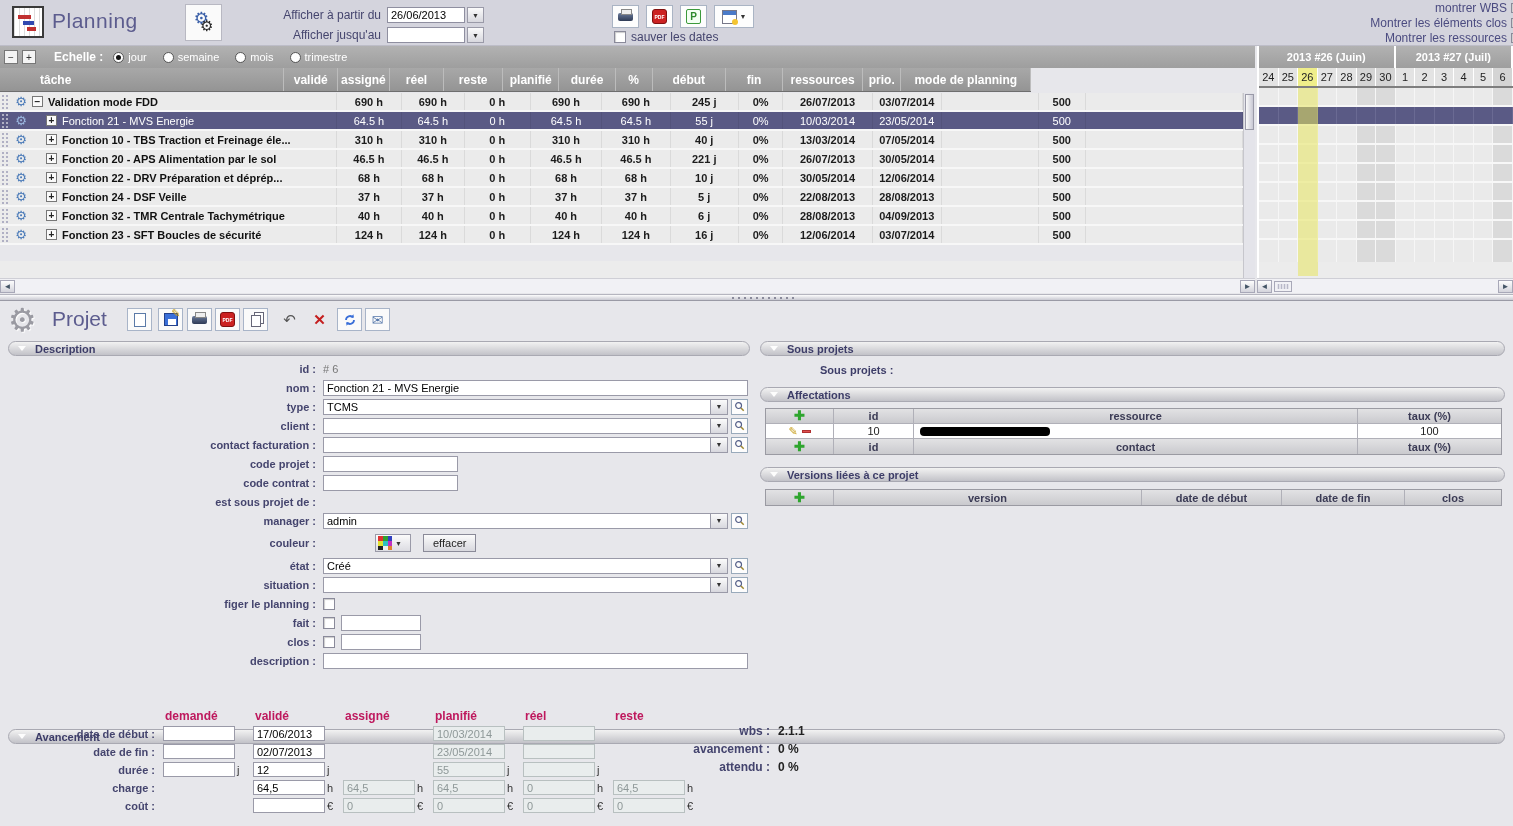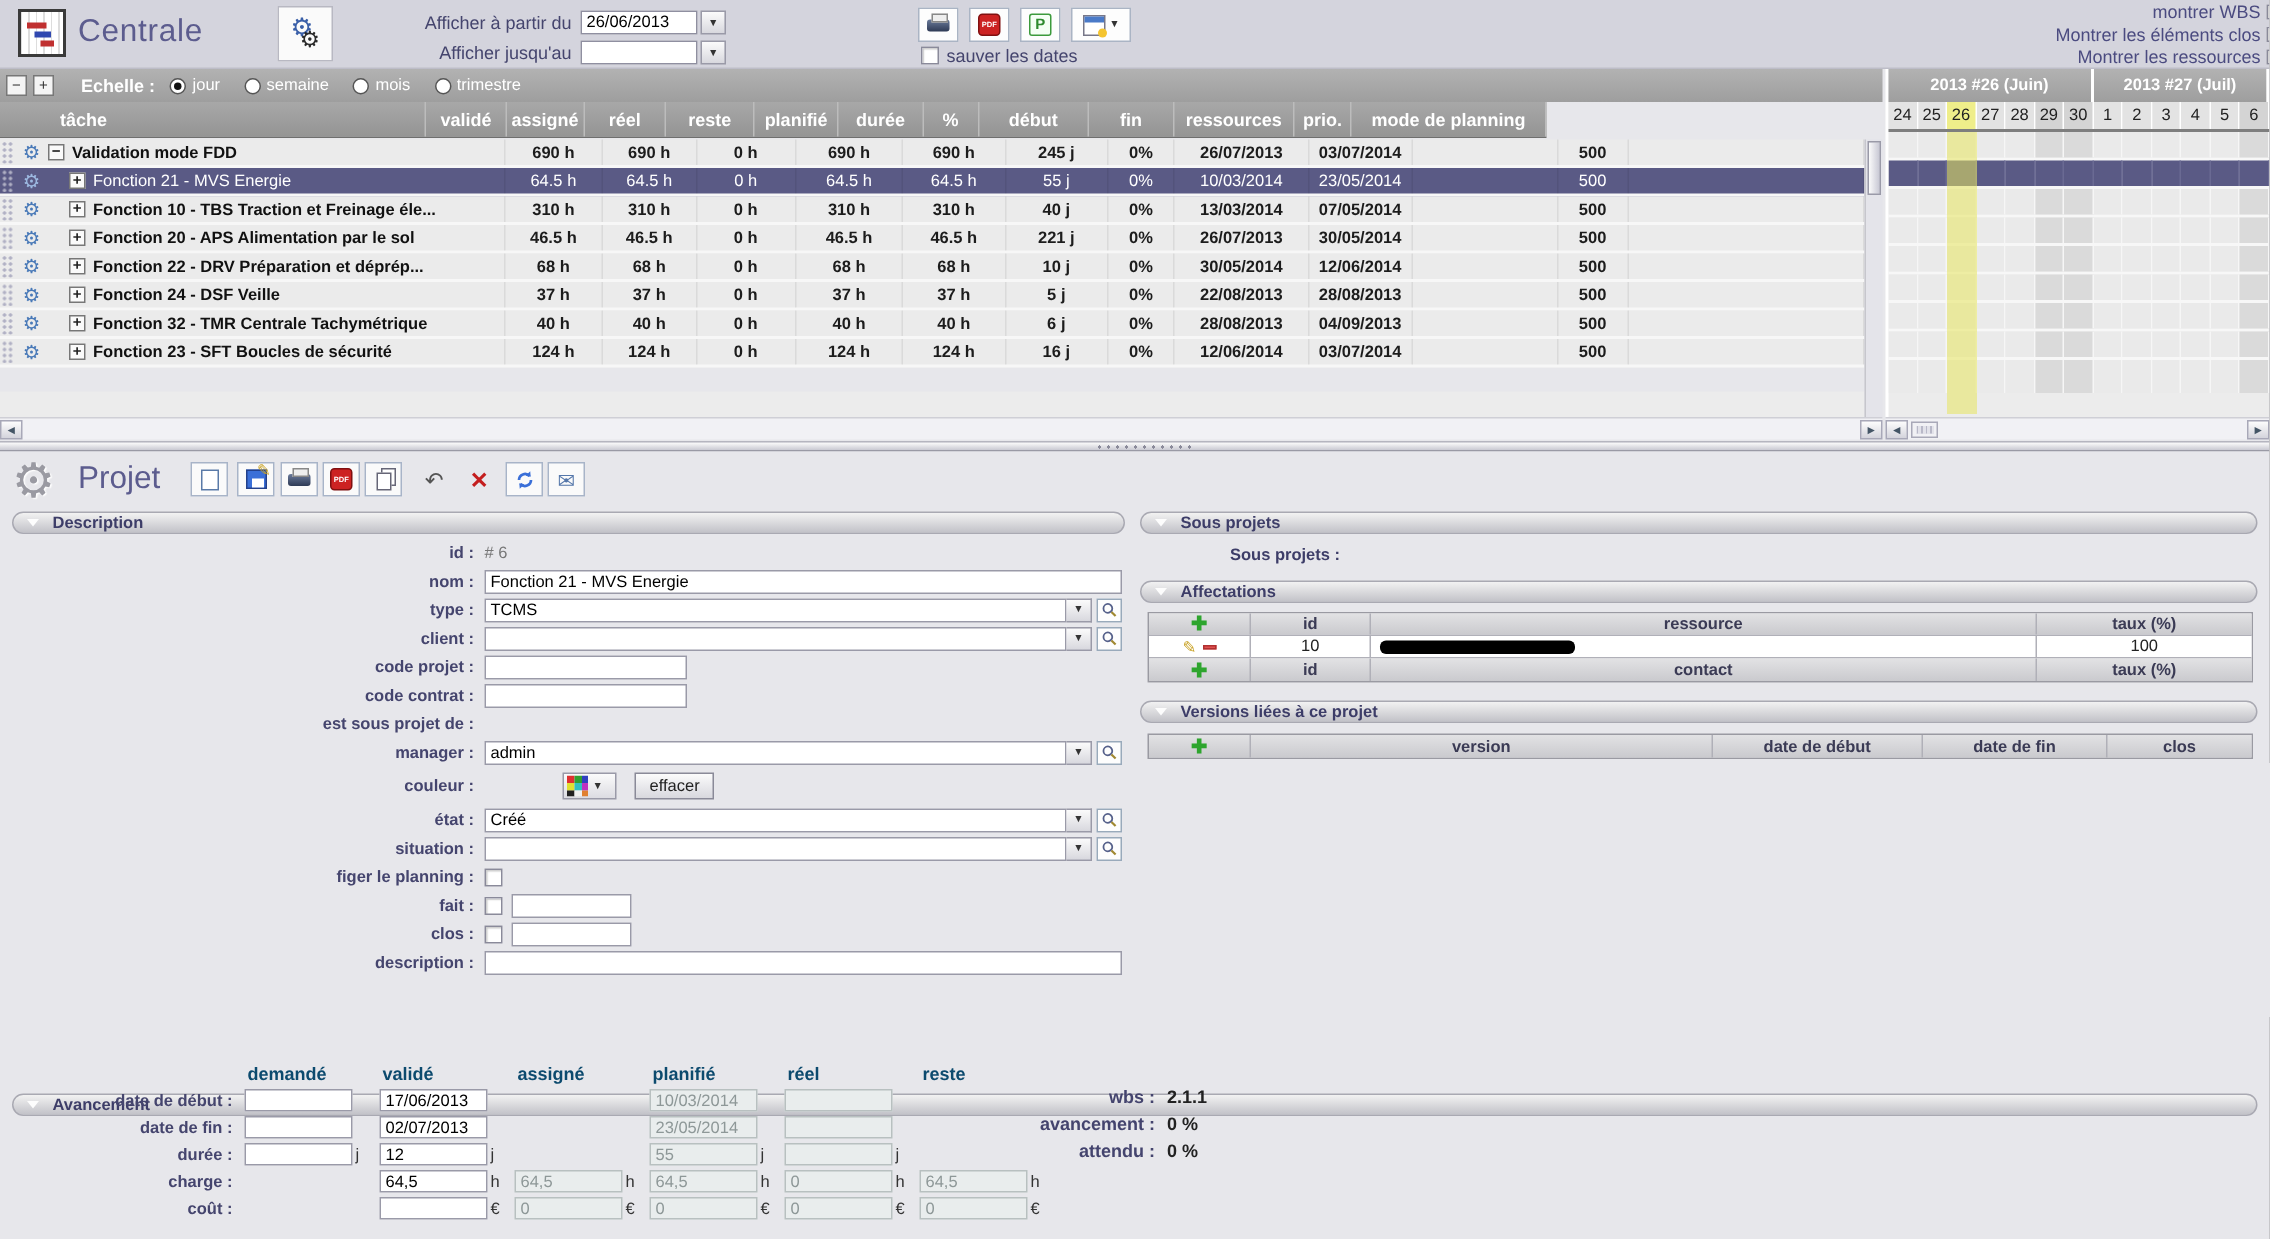--- a/index.html
+++ b/index.html
@@ -158,21 +158,21 @@
   .mt-cell { border-right:1px solid #b0b0b8; display:flex; align-items:center; justify-content:center; font-size:11px; }
   .mt-cell:last-child { border-right:none; }
   .mt-head { background:linear-gradient(#e2e2e4,#cacace); font-weight:bold; color:#3b3b55; }
   .plus { color:#2ea52e; font-weight:bold; font-size:13px; line-height:10px; }
   .pencil { color:#c8a020; font-size:11px; margin-right:4px; }
   .redminus { width:9px; height:3px; background:#e05050; border:1px solid #b03030; display:inline-block; }
   .blackbar { width:130px; height:9px; background:#000; border-radius:4px; margin-left:6px; }
 
   
   .av-head { position:absolute; left:8px; top:408px; display:flex; }
-  .av-col-h { width:90px; font-weight:bold; color:#0c4a6e; font-size:12px; flex:none; padding-left:2px; }
+  .av-col-h { width:90px; font-weight:bold; color:#be185d; font-size:12px; flex:none; padding-left:2px; }
   .av-rows { position:absolute; left:8px; top:424px; }
   .av-row { display:flex; align-items:center; height:17px; margin-bottom:1px; }
   .av-label { width:155px; text-align:right; padding-right:8px; font-weight:bold; color:#45456e; flex:none; }
   .av-slot { width:90px; flex:none; display:flex; align-items:center; }
   .av-in { width:72px; height:15px; border:1px solid #9a9aa8; background:#fff; font-size:11px; font-family:inherit; padding:0 3px; }
   .av-in.dis { background:#e9eded; border-color:#b8c0c0; color:#8e9898; }
   .av-unit { margin-left:2px; color:#333; }
   .avsum { position:absolute; left:600px; top:421px; }
   .avsrow { display:flex; height:18px; align-items:center; }
   .avslabel { width:170px; text-align:right; font-weight:bold; color:#44446e; font-size:12px; }
@@ -182,21 +182,21 @@
 <body>
 
 <div class="app">
 
   <div class="top">
     <div class="logo">
       <span class="bar" style="left:4px;top:7px;width:13px;background:#c03030;"></span>
       <span class="bar" style="left:9px;top:13px;width:11px;background:#3048b0;"></span>
       <span class="bar" style="left:13px;top:19px;width:9px;background:#c03030;"></span>
     </div>
-    <div class="app-title">Centrale</div>
+    <div class="app-title">Planning</div>
     <button class="gears-btn">
       <span class="g1">⚙</span>
       <span class="g2">⚙</span>
     </button>
     <div class="filters">
       <div class="frow-top">
         <span class="flt-label">Afficher à partir du</span>
         <input class="flt-input" value="26/06/2013" style="">
         <button class="arr-btn">
             <span>▼</span>
@@ -708,20 +708,35 @@
             </button>
             <button class="mbtn">
               <svg width="11" height="11" viewBox="0 0 12 12">
                 <circle cx="5" cy="5" r="3.2" fill="none" stroke="#55608a" stroke-width="1.3"></circle>
                 <line x1="7.6" y1="7.6" x2="10.6" y2="10.6" stroke="#a08830" stroke-width="1.6"></line>
               </svg>
             </button>
           </span>
         </div>
       <div class="frow">
+          <span class="flabel">contact facturation :</span>
+        <span class="combo">
+            <input class="tin" value="" style="">
+            <button class="dbtn">
+              <span>▼</span>
+            </button>
+            <button class="mbtn">
+              <svg width="11" height="11" viewBox="0 0 12 12">
+                <circle cx="5" cy="5" r="3.2" fill="none" stroke="#55608a" stroke-width="1.3"></circle>
+                <line x1="7.6" y1="7.6" x2="10.6" y2="10.6" stroke="#a08830" stroke-width="1.6"></line>
+              </svg>
+            </button>
+          </span>
+        </div>
+      <div class="frow">
           <span class="flabel">code projet :</span>
         <input class="tin w135" value="" style="">
         </div>
       <div class="frow">
           <span class="flabel">code contrat :</span>
         <input class="tin w135" value="" style="">
         </div>
       <div class="frow">
           <span class="flabel">est sous projet de :</span>
         </div>

